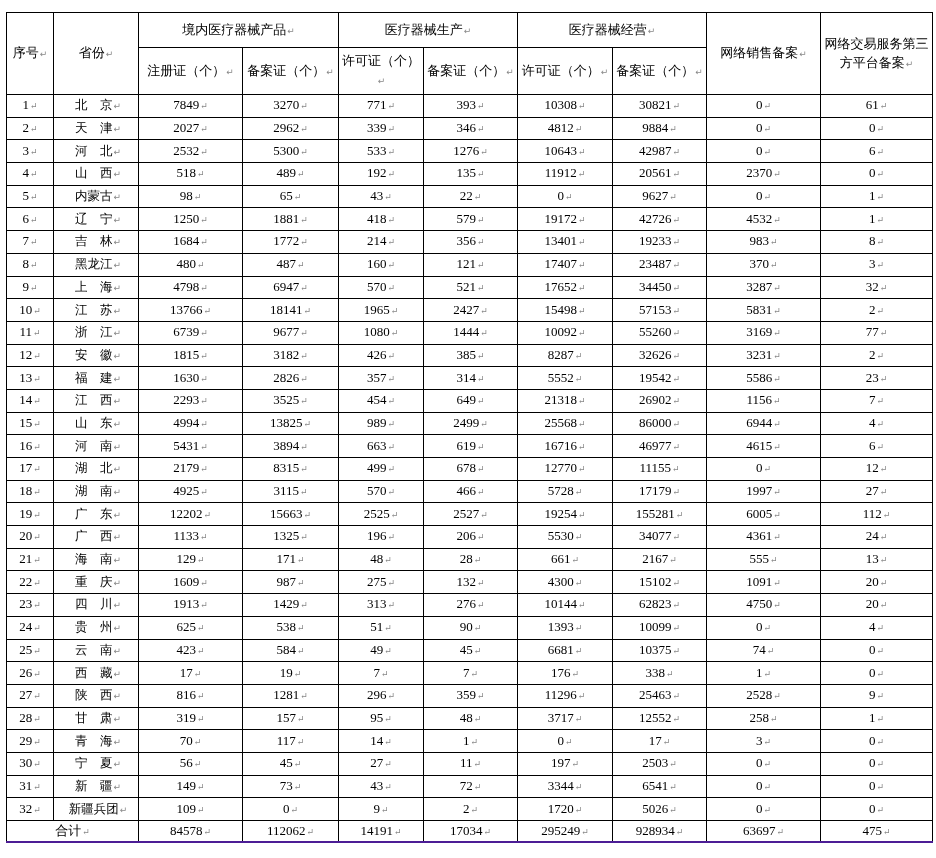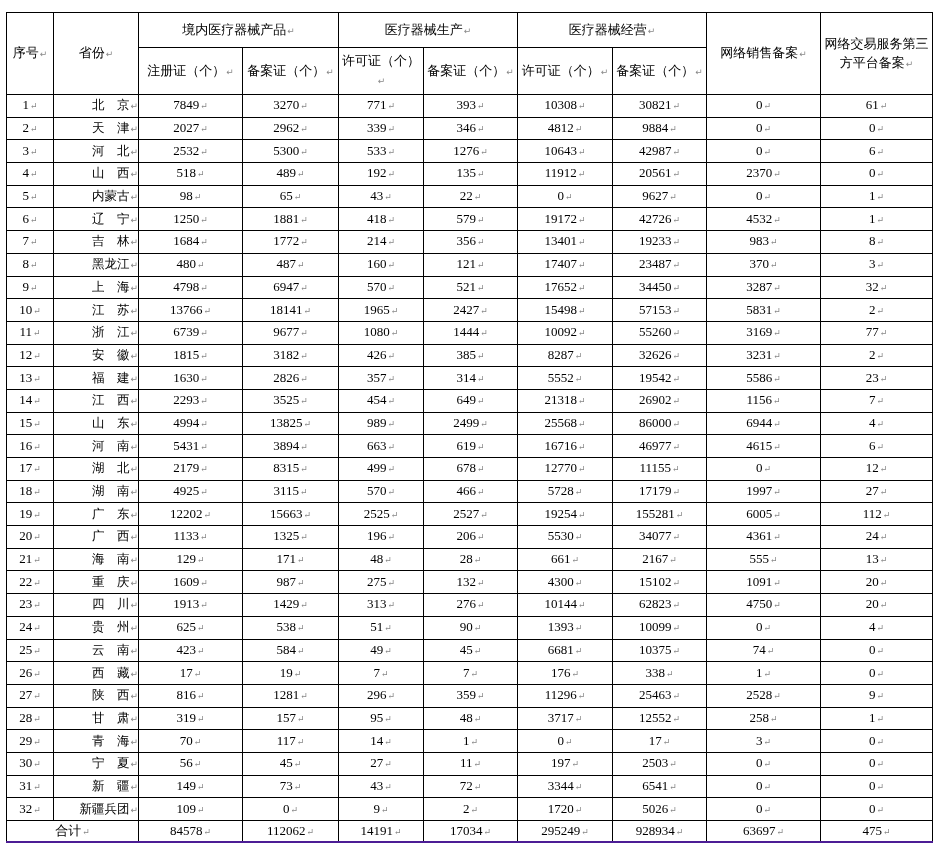--- a/index.html
+++ b/index.html
@@ -6,21 +6,21 @@
   body { width:936px; height:858px; position:relative; overflow:hidden;
          font-family:"Liberation Serif","DejaVu Serif",serif; color:#000; }
   table { position:absolute; left:6px; top:12px; border-collapse:collapse; table-layout:fixed; }
   td, th { border:1px solid #000; padding:0; text-align:center; vertical-align:middle;
            font-weight:normal; font-size:13px; line-height:15px; white-space:nowrap; overflow:hidden; }
   th { font-family:"DejaVu Sans","Liberation Sans",sans-serif; font-size:13px;margin-left:18px; }
   th.wrap { white-space:normal; line-height:19px; }
   thead tr.r1 th { height:34px; }
   thead tr.r2 th { height:46px; }
   tbody td { height:21.7px; }
-  td.prov { text-align:right; padding-left:4px; font-family:"DejaVu Sans","Liberation Sans",sans-serif; font-size:12.5px; }
+  td.prov { text-align:center; padding-left:4px; font-family:"DejaVu Sans","Liberation Sans",sans-serif; font-size:12.5px; }
   td.num { }
   tr.total td { height:20px; border-bottom:2px solid #4c1d95; }
   .mark { color:#888; font-size:9px; margin-left:1px; }
 </style>
 </head>
 <body>
 
 <table>
   <colgroup>
     <col style="width:47px">

